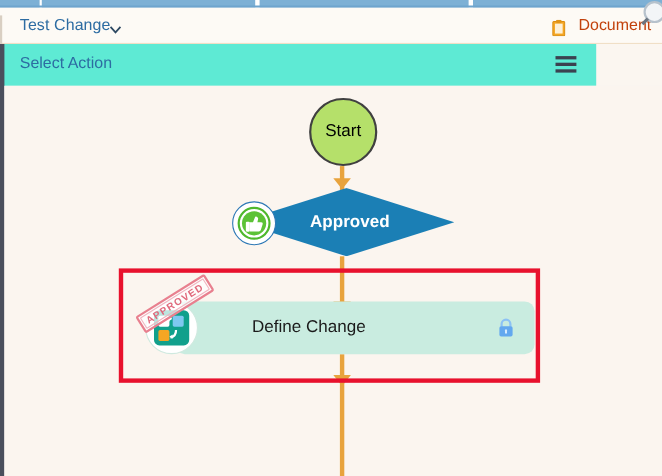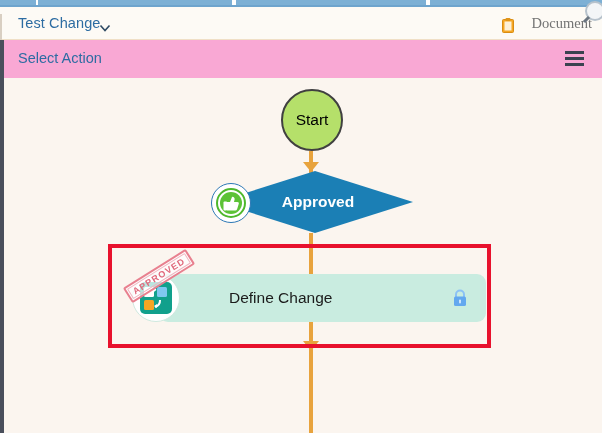--- a/index.html
+++ b/index.html
@@ -62,40 +62,39 @@
   }
   .chev-down {
     position: absolute;
     left: 99px; top: 13px;
     width: 12px; height: 12px;
   }
   .doc-link {
     position: absolute;
     right: 10px; top: 8px;
     font-size: 14.5px;
-    color: #737373;
-    white-space: nowrap;
-    font-family: Liberation Serif, serif;
+    color: #c2410c;
+    white-space: nowrap;
   }
   .doc-icon {
     position: absolute;
     right: 88px; top: 11px;
     width: 12px; height: 15px;
   }
   .magnifier {
     position: absolute;
     right: -6px; top: -7px;
     width: 26px; height: 26px;
   }
 
   .hdr-sub {
     position: absolute;
     top: 40px; left: 0;
-    width: 602px; height: 38px;
-    background: #f9a8d4;
+    width: 542px; height: 38px;
+    background: #5eead4;
     box-sizing: border-box;
   }
   .select-action {
     position: absolute;
     left: 18px; top: 10px;
     font-size: 14.5px;
     color: #2d6ca2;
     white-space: nowrap;
   }
   .hamburger {

